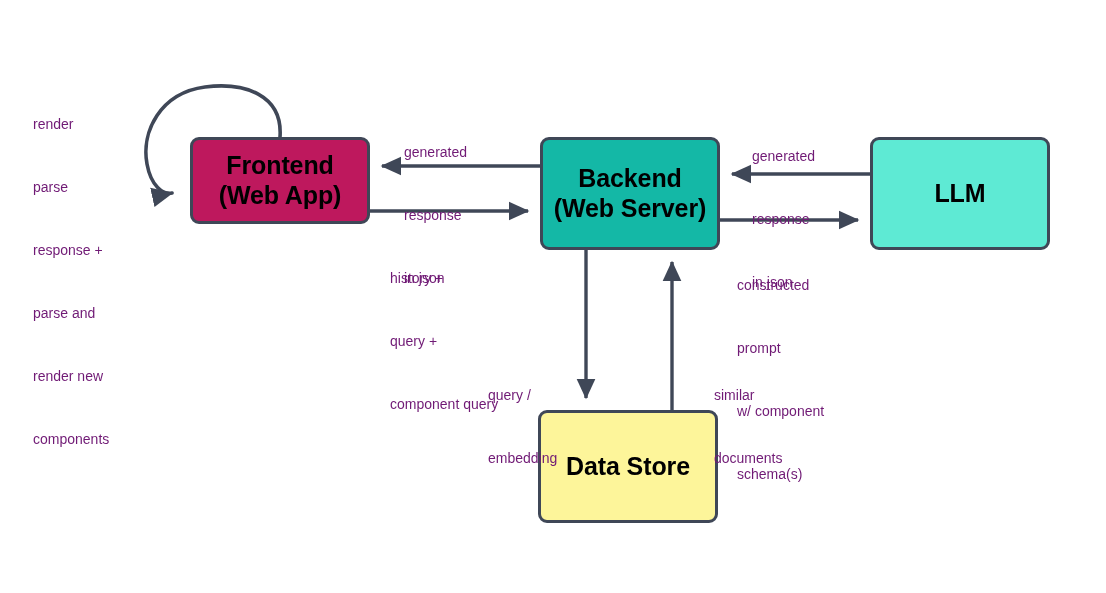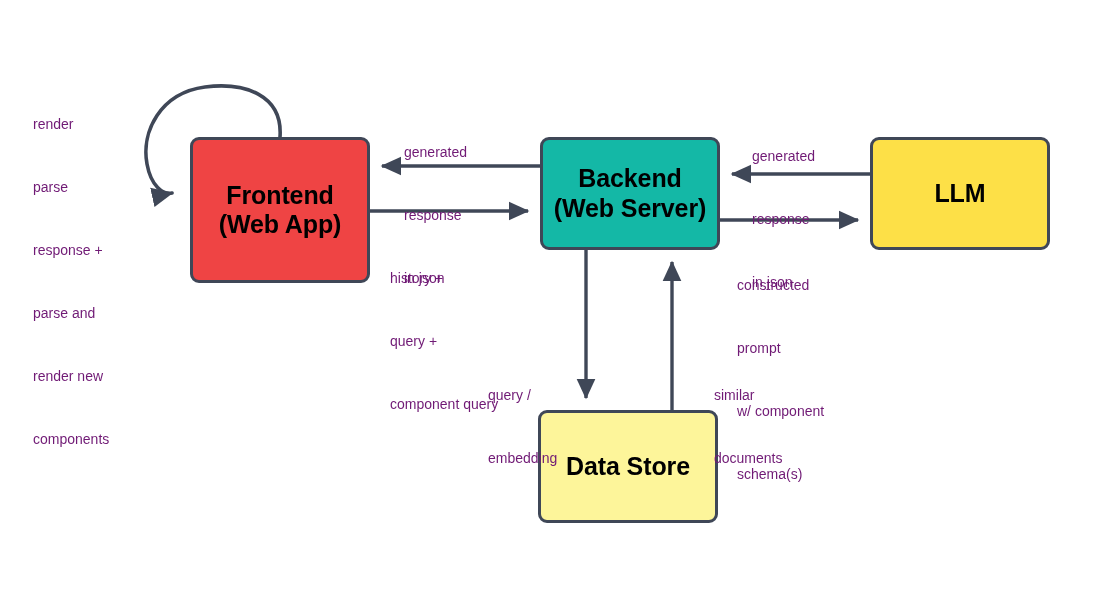--- a/index.html
+++ b/index.html
@@ -34,30 +34,30 @@
     justify-content: center;
     text-align: center;
     color: #000000;
     font-weight: bold;
     font-size: 25px;
     line-height: 1.18;
     letter-spacing: -0.1px;
     z-index: 3;
   }
   #node-frontend {
-    left: 190px; top: 137px; width: 180px; height: 146px;
-    background: #ef4444;
+    left: 190px; top: 137px; width: 180px; height: 87px;
+    background: #be185d;
   }
   #node-backend {
     left: 540px; top: 137px; width: 180px; height: 113px;
     background: #14b8a6;
   }
   #node-llm {
     left: 870px; top: 137px; width: 180px; height: 113px;
-    background: #fde047;
+    background: #5eead4;
   }
   #node-datastore {
     left: 538px; top: 410px; width: 180px; height: 113px;
     background: #fdf59a;
     text-align: center;
   }
   .edge-label {
     position: absolute;
     font-size: 14px;
     line-height: 21px;

